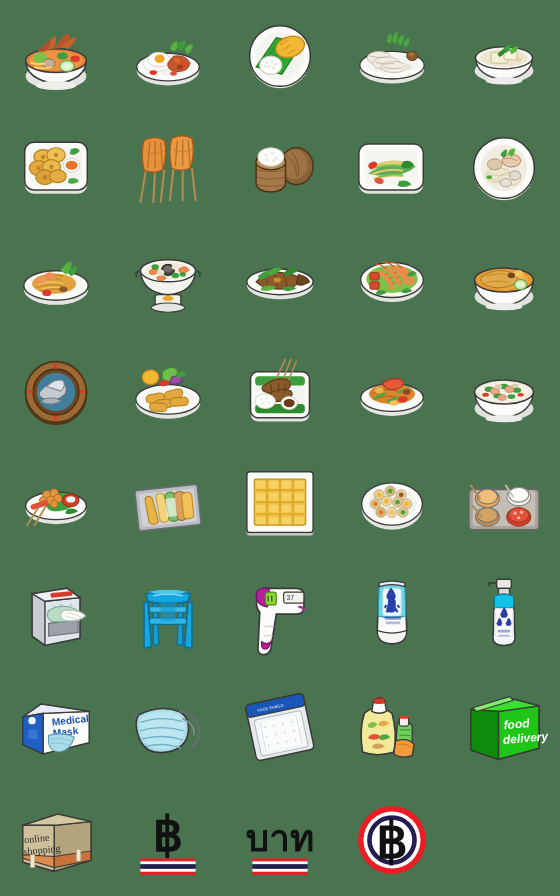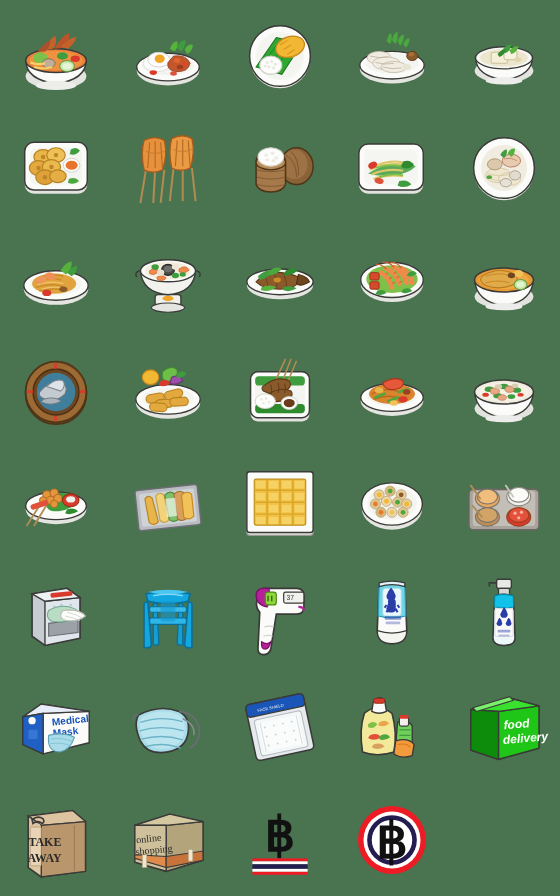--- a/index.html
+++ b/index.html
@@ -891,38 +891,20 @@
       <path d="M14 30 L44 32 L44 84 L14 74 Z" fill="#0c8c0a" stroke="#3a3a38" stroke-width="1.5"></path>
       <path d="M16 28 L56 16 L60 20 L20 32 Z" fill="#7af06c" stroke="#3a3a38" stroke-width="1.2"></path>
       <g fill="#ffffff" font-family="Liberation Sans, sans-serif" font-style="italic" font-weight="bold" transform="rotate(-5 66 52)">
         <text x="50" y="50" font-size="13">food</text>
         <text x="48" y="66" font-size="13">delivery</text>
       </g>
     </svg>
     <span class="cap">Green food delivery box</span>
   </div>
 
-  <div class="cell">
-    <svg class="sticker" viewBox="0 0 100 100">
-      <path d="M20 24 L68 18 L82 30 L82 84 L34 90 L20 80 Z" fill="#c9ab83" stroke="#3a3a38" stroke-width="1.8"></path>
-      <path d="M20 24 L68 18 L82 30 L34 34 Z" fill="#ddc4a0" stroke="#3a3a38" stroke-width="1.4"></path>
-      <path d="M34 34 L82 30 L82 84 L34 90 Z" fill="#b9966c" stroke="#3a3a38" stroke-width="1.4"></path>
-      <path d="M20 24 L34 34 L34 90 L20 80 Z" fill="#e0c8a6" stroke="#3a3a38" stroke-width="1.5"></path>
-      <rect x="22" y="28" width="14" height="54" fill="#e8d3b4" opacity="0"></rect>
-      <rect x="21" y="32" width="12" height="48" rx="2" fill="#ddc4a0"></rect>
-      <path d="M24 28 q6 -5 12 -1 q2 4 -1 5 q-5 -4 -10 0 z" fill="none" stroke="#3a3a38" stroke-width="1.8"></path>
-      <rect x="22" y="36" width="12" height="42" rx="1" fill="#e8d3b4" stroke="#b59872" stroke-width="0.8"></rect>
-      <g fill="#2a2a28" font-family="Liberation Serif, serif" font-weight="bold">
-        <text x="20" y="56" font-size="13">TAKE</text>
-        <text x="19" y="74" font-size="13">AWAY</text>
-      </g>
-      <path d="M70 34 L70 84" stroke="#9c7d56" stroke-width="1.2"></path>
-    </svg>
-    <span class="cap">Paper bag reading TAKE AWAY</span>
-  </div>
 
   <div class="cell">
     <svg class="sticker" viewBox="0 0 100 100">
       <path d="M14 34 L52 22 L88 30 L88 72 L48 84 L14 74 Z" fill="#c4b68c" stroke="#3a3a38" stroke-width="1.8"></path>
       <path d="M48 34 L88 30 L88 72 L48 84 Z" fill="#b3a47c" stroke="#3a3a38" stroke-width="1.4"></path>
       <path d="M14 34 L52 22 L88 30 L48 34 Z" fill="#d4c8a2" stroke="#3a3a38" stroke-width="1.4"></path>
       <path d="M14 34 L48 34 L48 84 L14 74 Z" fill="#cec09a" stroke="#3a3a38" stroke-width="1.5"></path>
       <path d="M14 66 L48 68 L48 80 L14 70 Z" fill="#e08a4c" stroke="#3a3a38" stroke-width="1.2"></path>
       <path d="M48 68 L88 62 L88 72 L48 80 Z" fill="#c9733c" stroke="#3a3a38" stroke-width="1.2"></path>
       <rect x="22" y="66" width="5" height="14" fill="#efe6cc" stroke="#a89c78" stroke-width="0.8"></rect>
@@ -942,20 +924,33 @@
         <rect x="20" y="70" width="60" height="3.2" fill="#ED1C24"></rect>
         <rect x="20" y="73.2" width="60" height="3.2" fill="#FFFFFF"></rect>
         <rect x="20" y="76.4" width="60" height="5" fill="#241D4F"></rect>
         <rect x="20" y="81.4" width="60" height="3.2" fill="#FFFFFF"></rect>
         <rect x="20" y="84.6" width="60" height="3.2" fill="#ED1C24"></rect>
       </g>
     </svg>
     <span class="cap">Baht symbol over Thai flag stripes</span>
   </div>
 
+  <div class="cell">
+    <svg class="sticker" viewBox="0 0 100 100">
+      <text x="50" y="62" text-anchor="middle" font-size="40" font-weight="bold" font-family="DejaVu Sans, sans-serif" fill="#111111">บาท</text>
+      <g>
+        <rect x="20" y="70" width="60" height="3.2" fill="#ED1C24"></rect>
+        <rect x="20" y="73.2" width="60" height="3.2" fill="#FFFFFF"></rect>
+        <rect x="20" y="76.4" width="60" height="5" fill="#241D4F"></rect>
+        <rect x="20" y="81.4" width="60" height="3.2" fill="#FFFFFF"></rect>
+        <rect x="20" y="84.6" width="60" height="3.2" fill="#ED1C24"></rect>
+      </g>
+    </svg>
+    <span class="cap">Thai script บาท over Thai flag stripes</span>
+  </div>
 
   <div class="cell">
     <svg class="sticker" viewBox="0 0 100 100">
       <circle cx="50" cy="50" r="37" fill="#ED1C24"></circle>
       <circle cx="50" cy="50" r="31" fill="#FFFFFF"></circle>
       <circle cx="50" cy="50" r="27" fill="#241D4F"></circle>
       <circle cx="50" cy="50" r="22" fill="#FFFFFF"></circle>
       <text x="50" y="70" text-anchor="middle" font-size="54" font-weight="bold" font-family="Liberation Sans, sans-serif" fill="#111111">฿</text>
     </svg>
     <span class="cap">Baht symbol in Thai flag circle badge</span>

